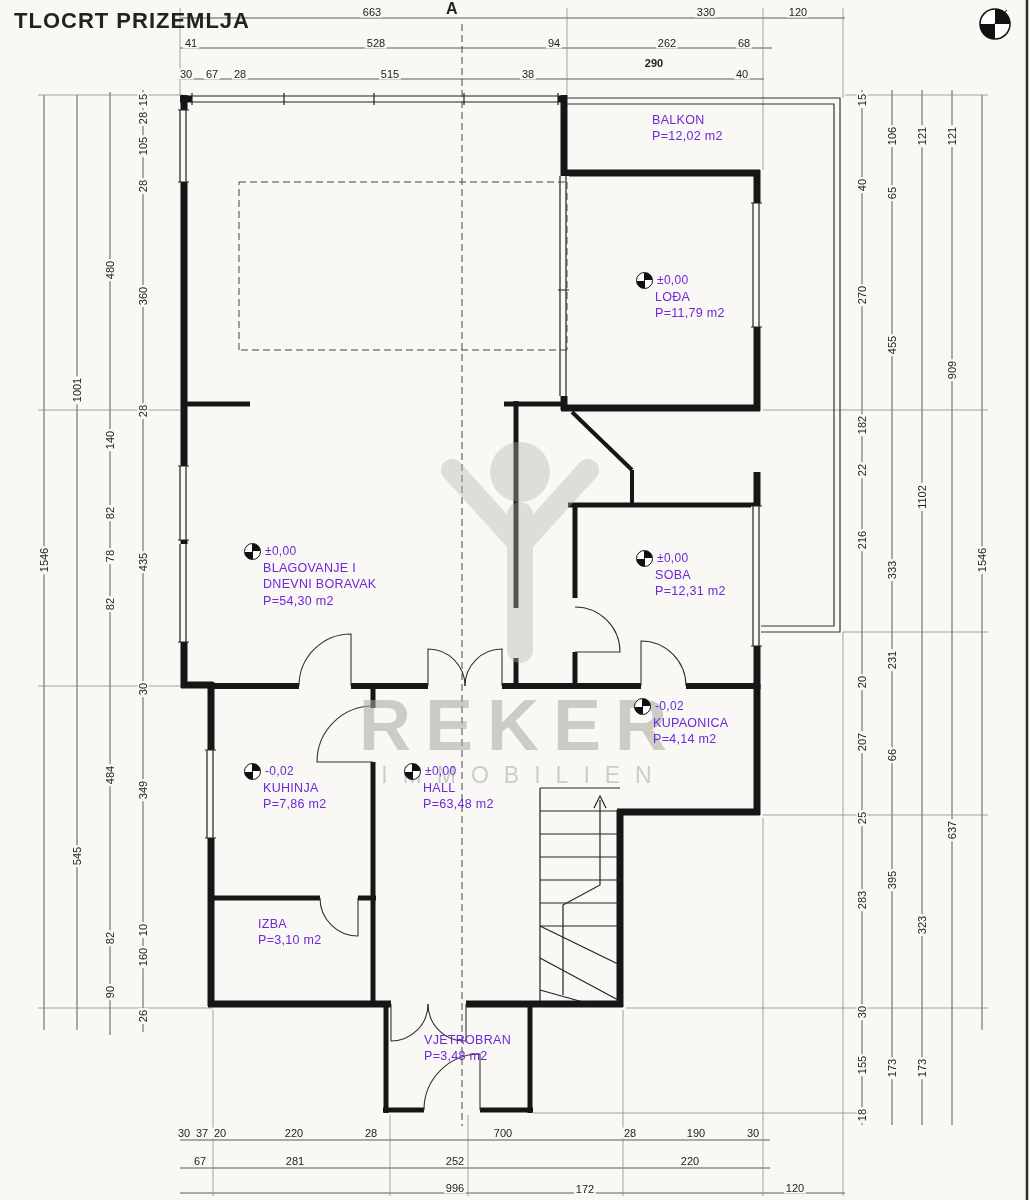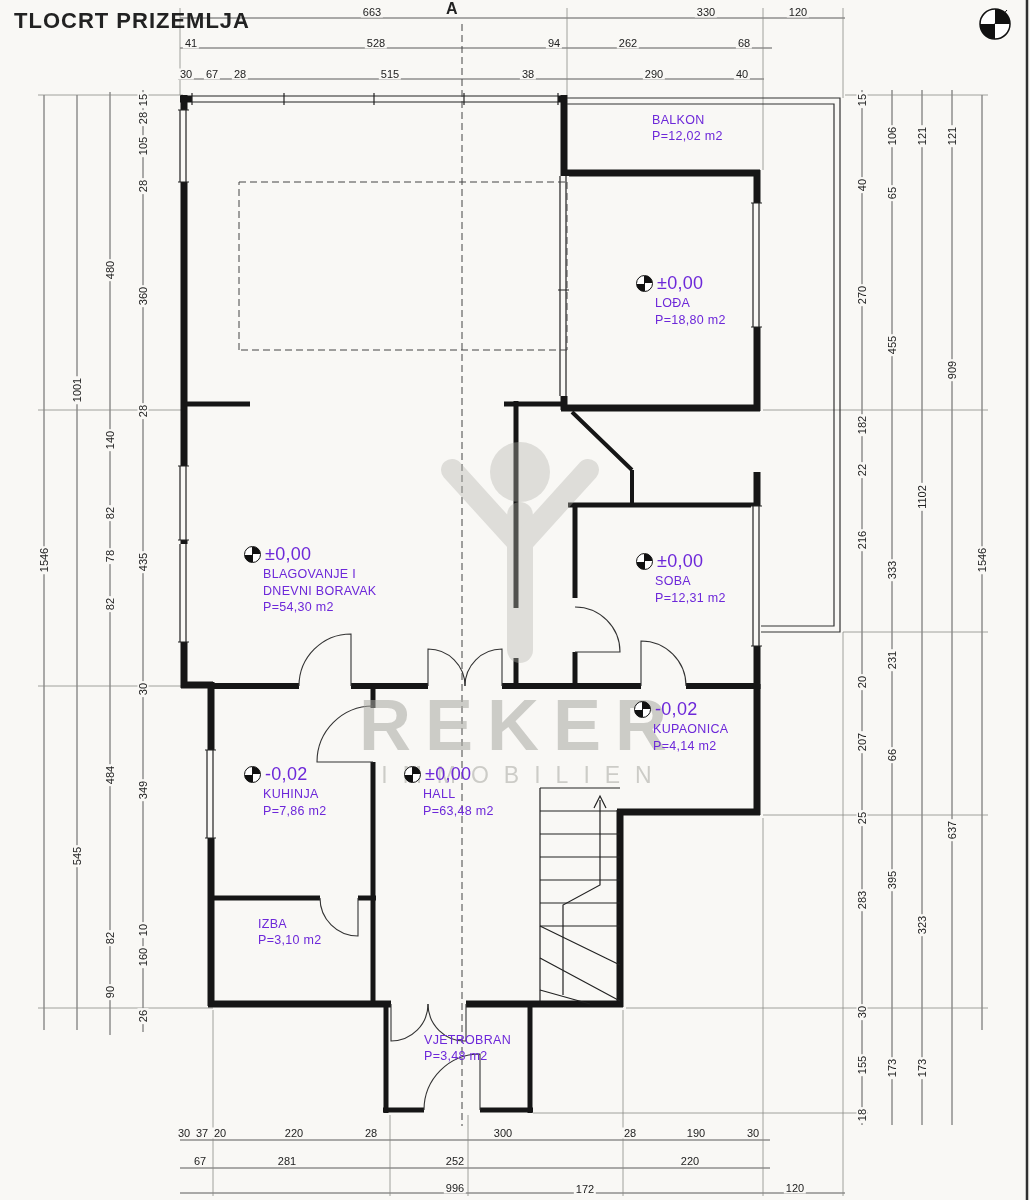--- a/index.html
+++ b/index.html
@@ -8,21 +8,21 @@
     background:#f9f8f5;color:#1c1c1c;
     font-family:"Liberation Sans", sans-serif;
   }
   svg{position:absolute;left:0;top:0}
   .title{position:absolute;left:14px;top:8px;font-size:22px;font-weight:600;letter-spacing:1px;color:#222;z-index:6}
   .section-a{position:absolute;left:446px;top:0;font-size:16px;font-weight:700;color:#222;z-index:6}
   .dim{position:absolute;font-size:11px;color:#222;background:#f9f8f5;padding:0 2px;white-space:nowrap;
        transform:translate(-50%,-50%);z-index:5;line-height:1}
   .dim.v{transform:translate(-50%,-50%) rotate(-90deg)}
   .room-label{position:absolute;font-size:12.5px;line-height:1.3;color:#6d28d9;letter-spacing:.3px;z-index:6}
-  .room-head{display:flex;align-items:center;gap:4px;font-size:18px}
+  .room-head{display:flex;align-items:center;gap:4px;font-size:12px}
   .lvl-marker{width:15px;height:15px;border-radius:50%;border:1px solid #111;flex:0 0 auto;
       background:conic-gradient(#111 0 90deg,#fff 90deg 180deg,#111 180deg 270deg,#fff 270deg 360deg)}
   .with-marker > div:not(.room-head){margin-left:19px}
   .wm{position:absolute;color:#a9a9a3;z-index:4;white-space:nowrap}
   .wm1{left:520px;top:684px;transform:translateX(-50%);font-size:72px;font-weight:700;letter-spacing:14px;opacity:.55}
   .wm2{left:524px;top:762px;transform:translateX(-50%);font-size:23px;letter-spacing:15px;opacity:.55}
 </style>
 </head>
 <body>
 
@@ -181,21 +181,21 @@
     <div class="room-label" style="left: 652px; top: 112px;">
       <div>BALKON</div>
       <div>P=12,02 m2</div>
     </div>
     <div class="room-label with-marker" style="left: 636px; top: 272px;">
       <div class="room-head">
         <span class="lvl-marker"></span>
         <span>±0,00</span>
       </div>
       <div>LOĐA</div>
-      <div>P=18,80 m2</div>
+      <div>P=11,79 m2</div>
     </div>
     <div class="room-label with-marker" style="left: 244px; top: 543px;">
       <div class="room-head">
         <span class="lvl-marker"></span>
         <span>±0,00</span>
       </div>
       <div>BLAGOVANJE I</div>
       <div>DNEVNI BORAVAK</div>
       <div>P=54,30 m2</div>
     </div>
@@ -240,40 +240,40 @@
       <div>P=3,48 m2</div>
     </div>
   </div>
 <div id="dims">
     <span class="dim" style="left: 372px; top: 12px;">663</span>
     <span class="dim" style="left: 660px; top: 12px; margin-left: 46px;">330</span>
     <span class="dim" style="left: 798px; top: 12px;">120</span>
     <span class="dim" style="left: 191px; top: 43px;">41</span>
     <span class="dim" style="left: 376px; top: 43px;">528</span>
     <span class="dim" style="left: 531px; top: 43px; margin-left: 23px;">94</span>
-    <span class="dim" style="left: 628px; top: 43px;">262</span>
+    <span class="dim" style="left: 667px; top: 43px;">262</span>
     <span class="dim" style="left: 744px; top: 43px;">68</span>
     <span class="dim" style="left: 186px; top: 74px;">30</span>
     <span class="dim" style="left: 212px; top: 74px;">67</span>
     <span class="dim" style="left: 240px; top: 74px;">28</span>
     <span class="dim" style="left: 390px; top: 74px;">515</span>
     <span class="dim" style="left: 528px; top: 74px;">38</span>
-    <span class="dim" style="left: 654px; top: 74px;">290</span>
+    <span class="dim" style="left: 654px; top: 63px; font-weight: bold;">290</span>
     <span class="dim" style="left: 742px; top: 74px;">40</span>
     <span class="dim" style="left: 184px; top: 1133px;">30</span>
     <span class="dim" style="left: 202px; top: 1133px;">37</span>
     <span class="dim" style="left: 220px; top: 1133px;">20</span>
     <span class="dim" style="left: 294px; top: 1133px;">220</span>
     <span class="dim" style="left: 371px; top: 1133px;">28</span>
-    <span class="dim" style="left: 503px; top: 1133px;">300</span>
+    <span class="dim" style="left: 503px; top: 1133px;">700</span>
     <span class="dim" style="left: 630px; top: 1133px;">28</span>
     <span class="dim" style="left: 696px; top: 1133px;">190</span>
     <span class="dim" style="left: 753px; top: 1133px;">30</span>
     <span class="dim" style="left: 200px; top: 1161px;">67</span>
-    <span class="dim" style="left: 287px; top: 1161px; text-align: center;">281</span>
+    <span class="dim" style="left: 295px; top: 1161px; text-align: center;">281</span>
     <span class="dim" style="left: 455px; top: 1161px;">252</span>
     <span class="dim" style="left: 585px; top: 1161px; margin-top: 28px;">172</span>
     <span class="dim" style="left: 690px; top: 1161px;">220</span>
     <span class="dim" style="left: 455px; top: 1188px;">996</span>
     <span class="dim" style="left: 795px; top: 1188px;">120</span>
     <span class="dim v" style="left: 143px; top: 100px;">15</span>
     <span class="dim v" style="left: 143px; top: 118px;">28</span>
     <span class="dim v" style="left: 143px; top: 146px;">105</span>
     <span class="dim v" style="left: 143px; top: 186px;">28</span>
     <span class="dim v" style="left: 143px; top: 296px;">360</span>

